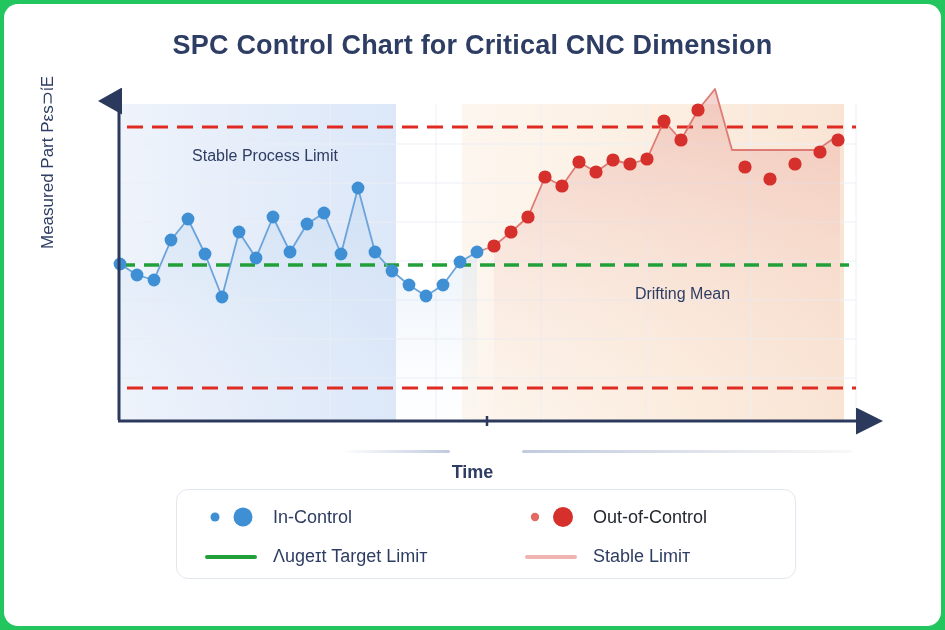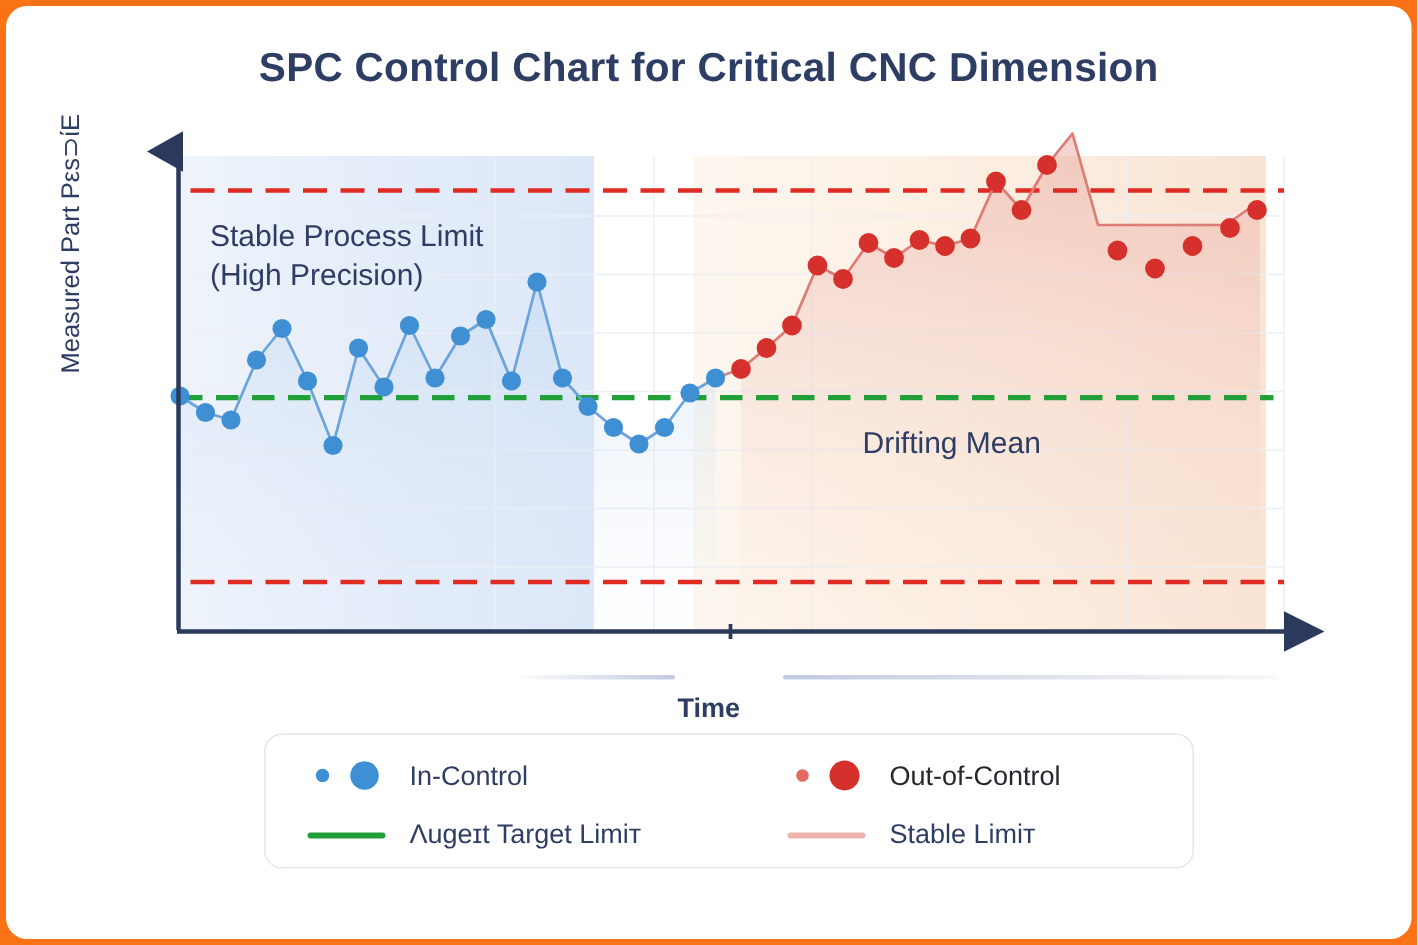--- a/index.html
+++ b/index.html
@@ -10,21 +10,21 @@
   body {
     width: 945px;
     height: 630px;
     font-family: "Liberation Sans", sans-serif;
     overflow: hidden;
   }
   #root {
     position: relative;
     width: 945px;
     height: 630px;
-    background: #f97316;
+    background: #22c55e;
     box-sizing: border-box;
   }
   
   #card {
     position: absolute;
     left: 4px; top: 4px;
     width: 937px; height: 622px;
     border-radius: 14px;
     background: #ffffff;
     box-sizing: border-box;
@@ -78,23 +78,24 @@
   #xaxis-deco-left {
     left: 345px; width: 105px;
     background: linear-gradient(to right, rgba(190,200,220,0.05), rgba(160,175,205,0.65));
   }
   #xaxis-deco-right {
     left: 522px; width: 330px;
     background: linear-gradient(to right, rgba(160,175,205,0.65), rgba(200,180,175,0.10));
   }
   .annot {
     position: absolute;
-    font-size: 20px;
+    font-size: 16px;
     color: #2e3d63;
     line-height: 1.32;
+    text-align: center;
     white-space: nowrap;
   }
   #annot-stable { left: 140px; top: 145px; width: 250px; }
   #annot-drift  { left: 575px; top: 283px; width: 215px; }
 
   
   #legend {
     position: absolute;
     left: 176px;
     top: 489px;
@@ -268,21 +269,20 @@
 
       <line x1="118" y1="421" x2="862" y2="421" stroke="#2b3a5c" stroke-width="3" marker-end="url(#arrowRight)"></line>
 
       <line x1="487" y1="416" x2="487" y2="426" stroke="#2b3a5c" stroke-width="2.5"></line>
     </svg>
 
     <div id="ylabel">Measured Part Pεs⊃ίΕ</div>
 
     <div class="annot" id="annot-stable">
       <div>Stable Process Limit</div>
-      <div>(High Precision)</div>
     </div>
 
     <div class="annot" id="annot-drift">
       <div>Drifting Mean</div>
     </div>
 
     <div id="xaxis-deco-left" class="xaxis-deco"></div>
     <div id="xaxis-deco-right" class="xaxis-deco"></div>
     <div id="xlabel">Time</div>
   </div>

